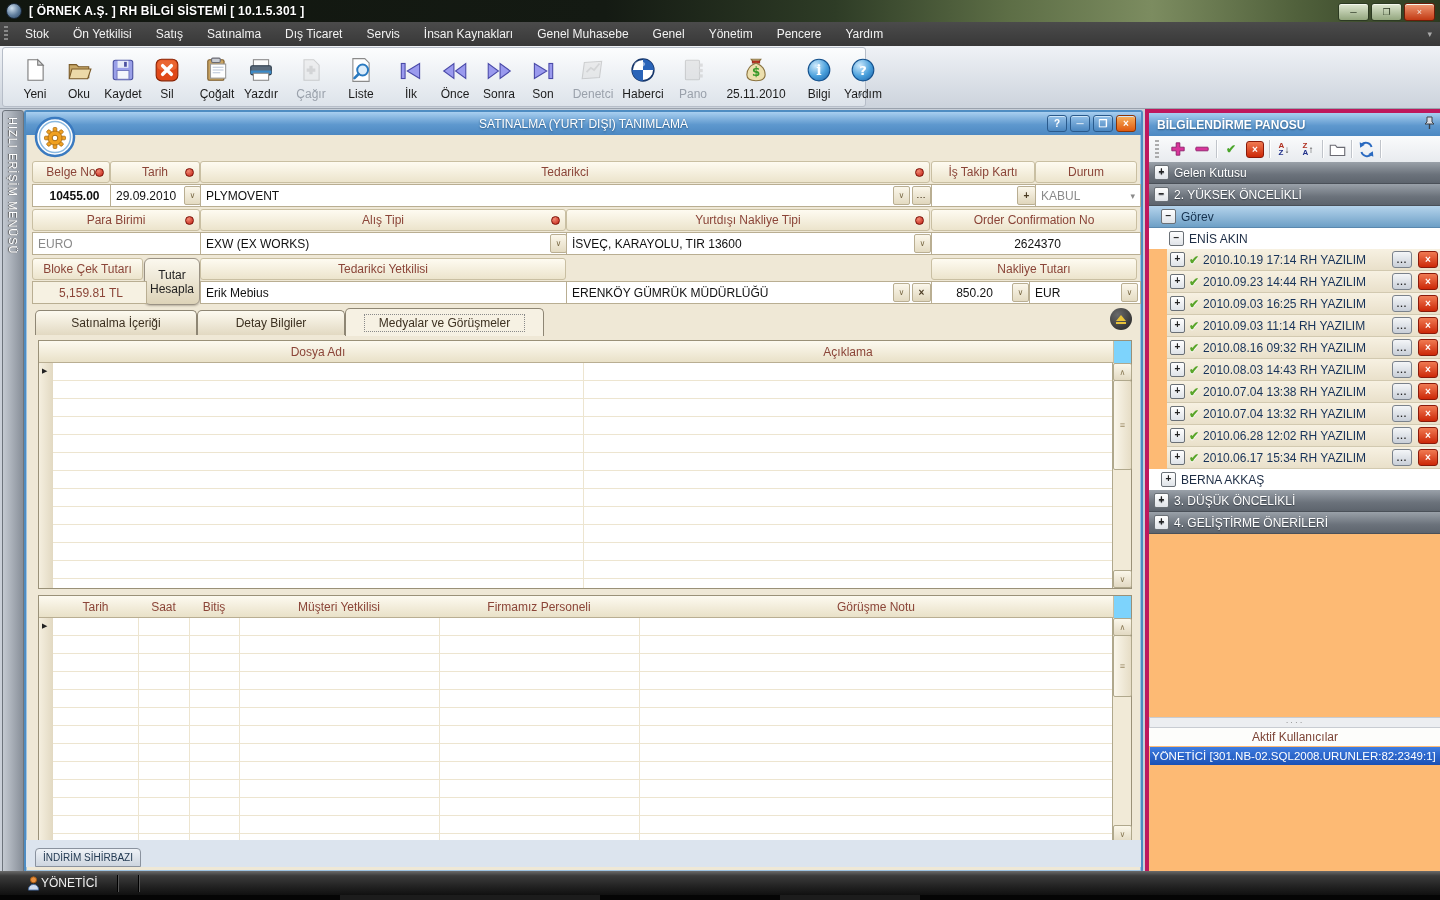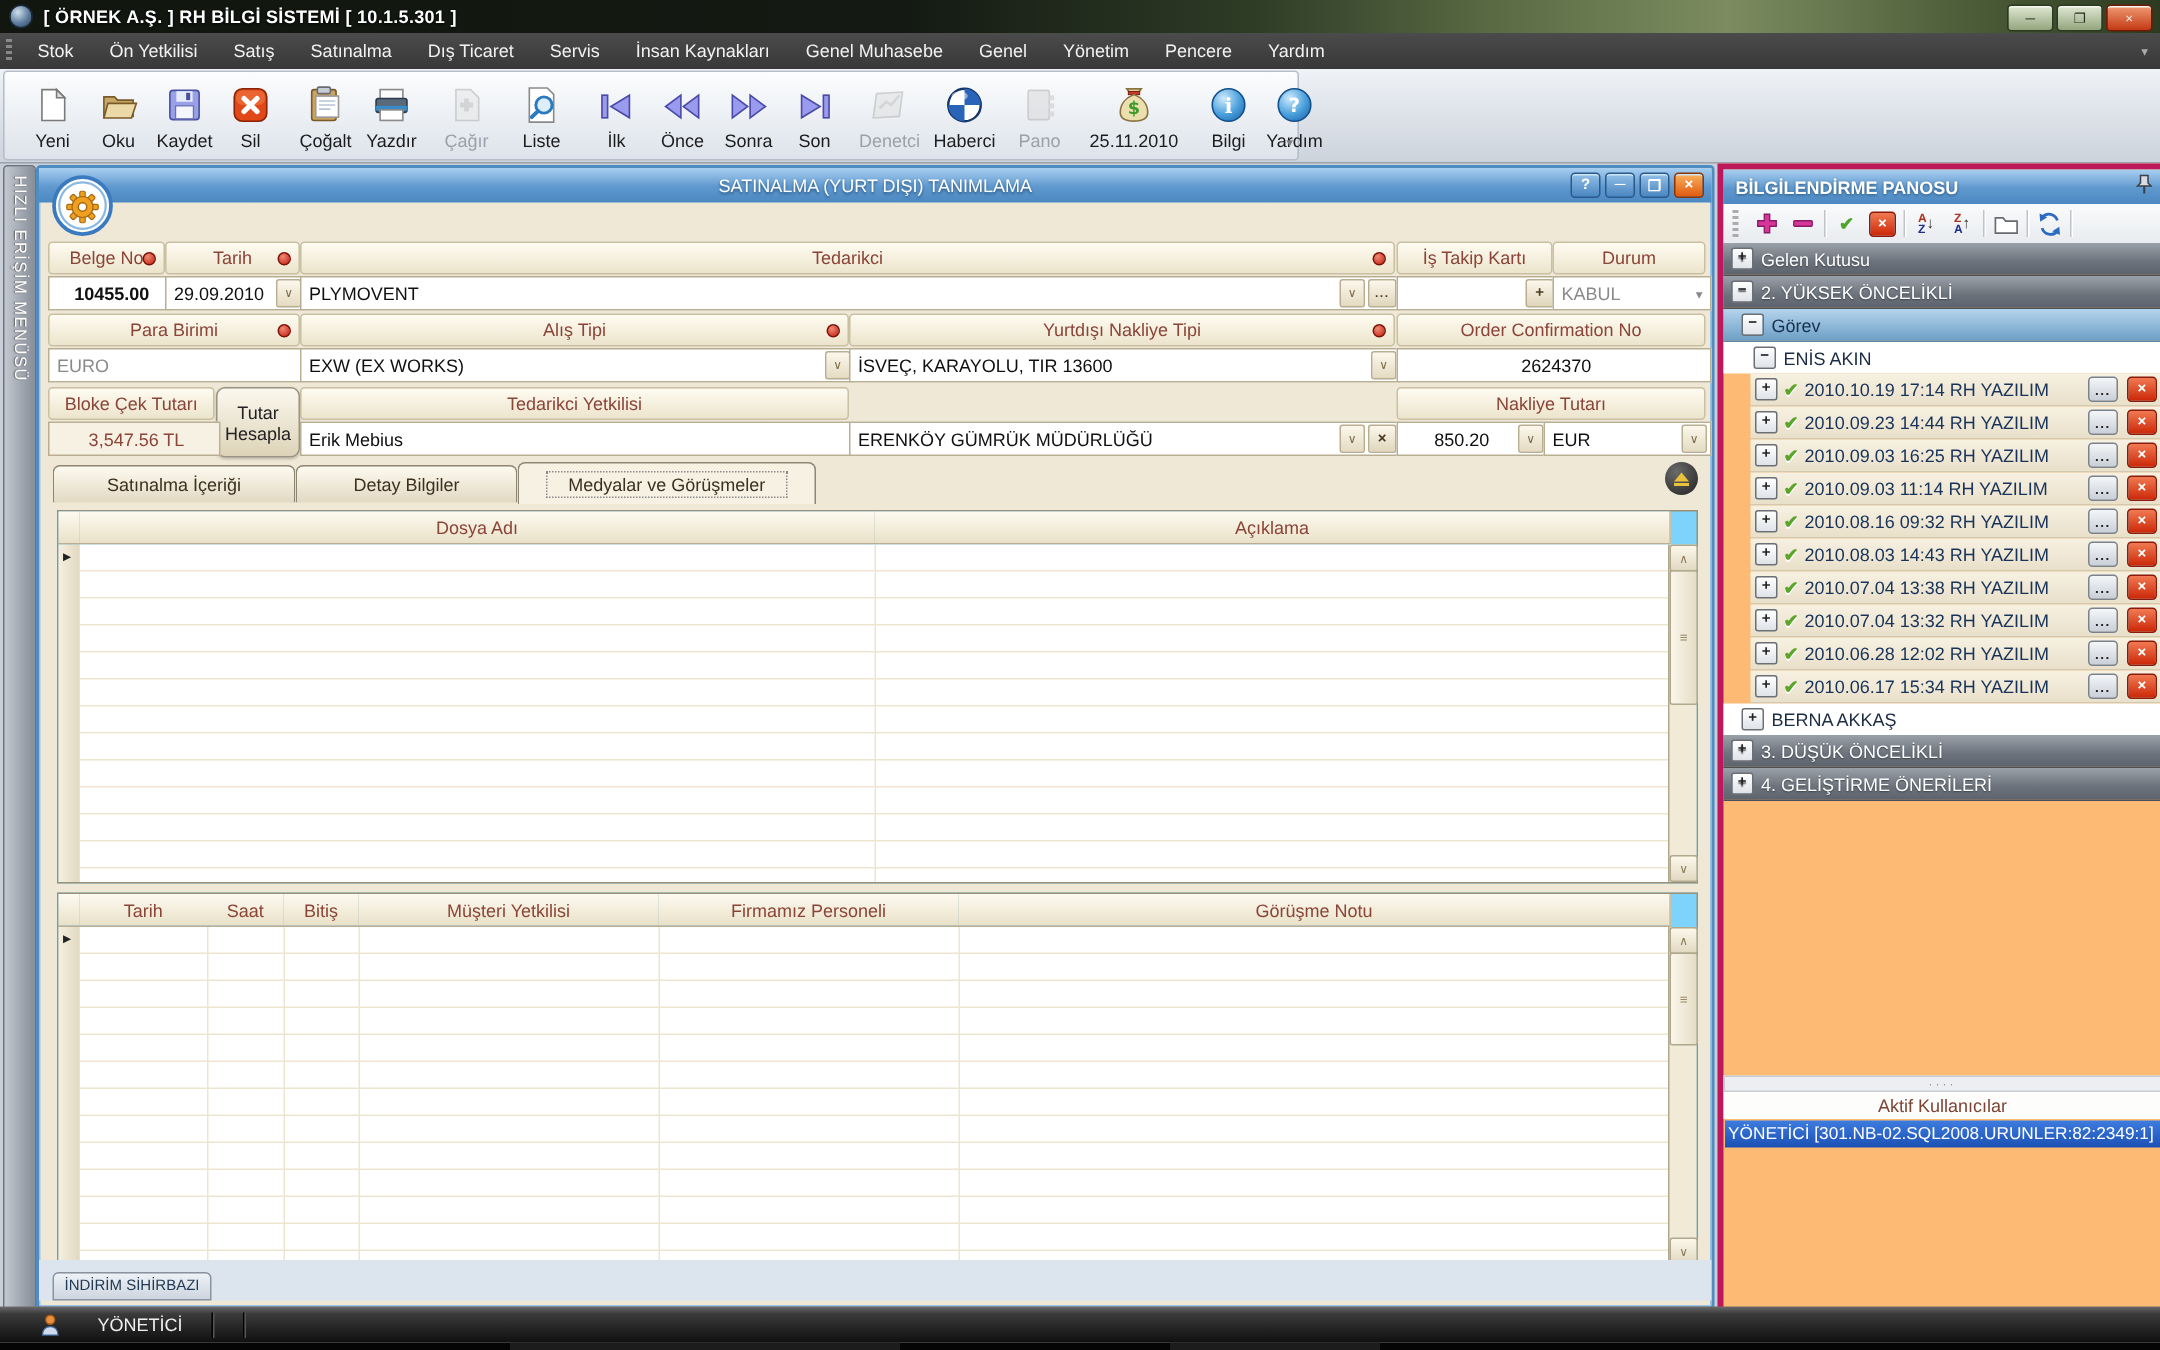--- a/index.html
+++ b/index.html
@@ -480,21 +480,21 @@
         <span>Hesapla</span>
       </div>
     <div class="fl" style="left:174px;top:146px;width:364px">
         <span>Tedarikci Yetkilisi</span>
       </div>
     <div class="fl" style="left:905px;top:146px;width:204px">
         <span>Nakliye Tutarı</span>
       </div>
 
     <div class="fv center dis" style="left:6px;top:169px;width:109px">
-        <span class="t">3,547.56 TL</span>
+        <span class="t">5,159.81 TL</span>
       </div>
     <div class="fv" style="left:174px;top:169px;width:364px">
         <span class="t">Erik Mebius</span>
       </div>
     <div class="fv" style="left:540px;top:169px;width:362px">
         <span class="t">ERENKÖY GÜMRÜK MÜDÜRLÜĞÜ</span>
         <span class="combo">∨</span>
         <span class="sqbtn">×</span>
       </div>
     <div class="fv" style="left:905px;top:169px;width:95px">
@@ -758,21 +758,21 @@
     <div class="aktif-row">YÖNETİCİ  [301.NB-02.SQL2008.URUNLER:82:2349:1]</div>
   </div>
 
   <div class="statusbar">
     <span style="margin-left:26px;display:flex;align-items:center">
       <svg width="15" height="17" viewBox="0 0 16 17">
           <circle cx="8" cy="4.6" r="3.2" fill="#e89040" stroke="#a85a10"></circle>
           <path d="M2.5 15.5c0-4 2.5-6 5.5-6s5.5 2 5.5 6z" fill="#cfdcee" stroke="#44689a"></path>
         </svg>
     </span>
-    <span style="margin-left:24px">YÖNETİCİ</span>
+    <span style="margin-left:0">YÖNETİCİ</span>
     <span class="sb-sep"></span>
     <span class="sb-sep"></span>
   </div>
   <div class="taskstrip">
     <div class="tseg" style="left:340px;width:260px"></div>
     <div class="tseg" style="left:780px;width:140px"></div>
   </div>
 
 </div>
 

